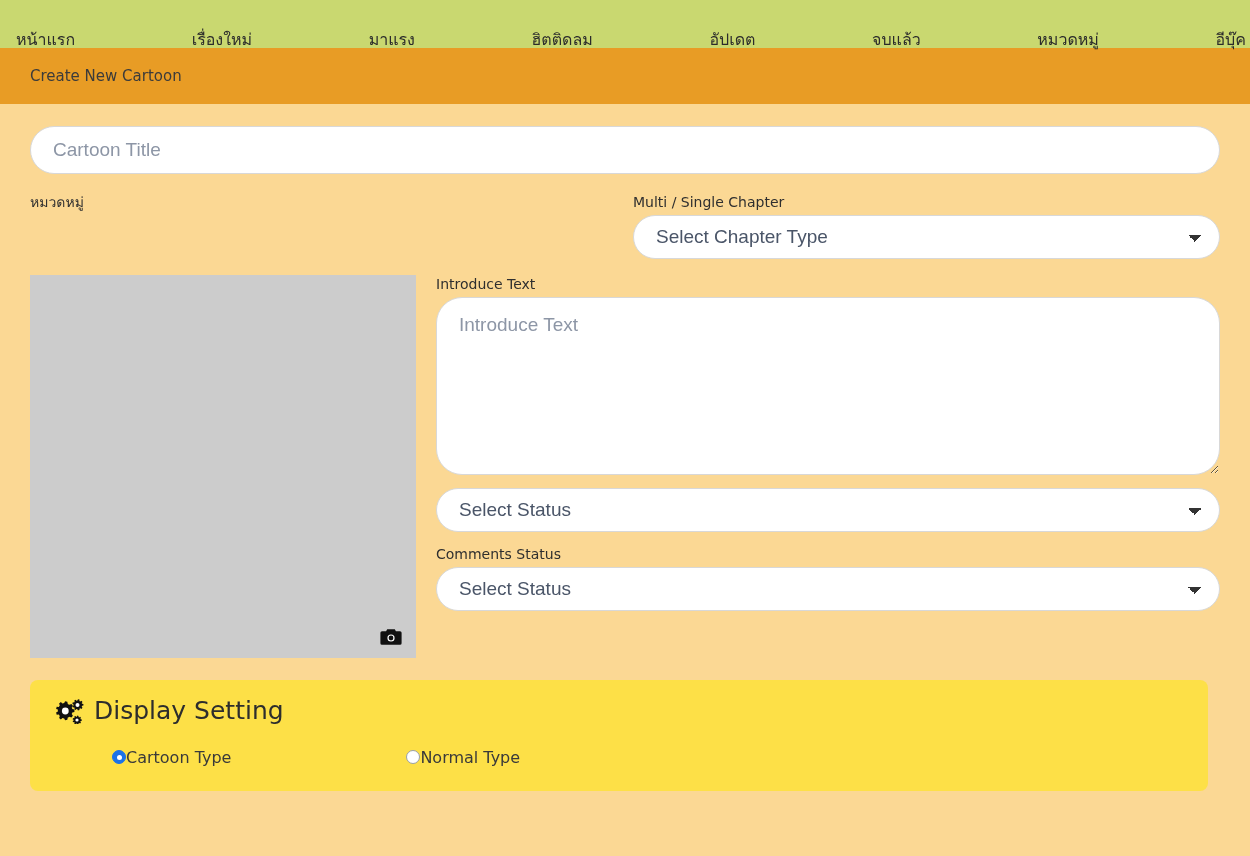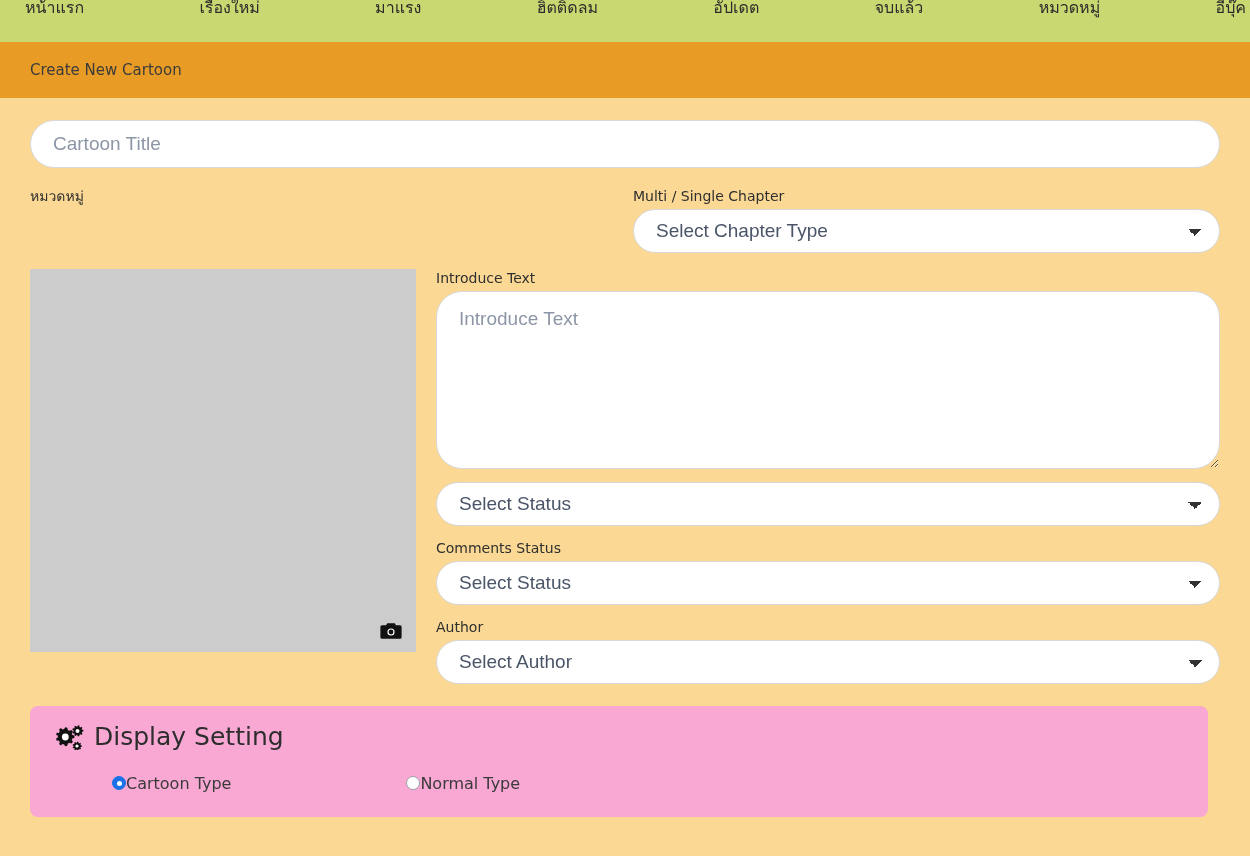--- a/index.html
+++ b/index.html
@@ -6,26 +6,25 @@
   html, body {
     margin: 0; padding: 0;
     width: 1250px; height: 856px;
     overflow: hidden;
     background: #fbd894;
     font-family: "DejaVu Sans", sans-serif;
   }
 
   
   .navbar {
-    height: 42px;
+    height: 48px;
     background: #c9d870;
     display: flex;
-    align-items: flex-start;
+    align-items: flex-end;
     width: 100%;
-    padding-left: 9px;
   }
   .nav-item {
     color: #2b2b2b;
     font-size: 16px;
     line-height: 1;
     white-space: nowrap;
     text-decoration: none;
     padding: 0 4px;
   }
   .nav-pos-0 { margin-left: 12px; }
@@ -129,21 +128,21 @@
     display: block;
   }
   .pill-textarea::placeholder { color: #8d96a6; opacity: 1; }
 
   .right-field { margin-top: 13px; }
   .right-field.first { margin-top: 0; }
 
   
   .display-card {
     margin: 22px 42px 0 30px;
-    background: #f9a8d4;
+    background: #fde047;
     border-radius: 8px;
     padding: 18px 24px 24px 24px;
   }
   .display-title {
     display: flex;
     align-items: center;
     gap: 10px;
     font-size: 25px;
     color: #2d2d2d;
     line-height: 1;
@@ -254,26 +253,20 @@
         </select>
       </div>
 
       <div class="right-field">
         <div class="field-label">Comments Status</div>
         <select class="pill-select">
           <option>Select Status</option>
         </select>
       </div>
 
-      <div class="right-field">
-        <div class="field-label">Author</div>
-        <select class="pill-select">
-          <option>Select Author</option>
-        </select>
-      </div>
 
     </div>
   </div>
 </div>
 
 <div class="display-card">
   <div class="display-title">
     <span class="cogs-icon">
       <svg viewBox="0 0 30 26" width="30" height="26" aria-hidden="true">
         <g fill="#111111">

